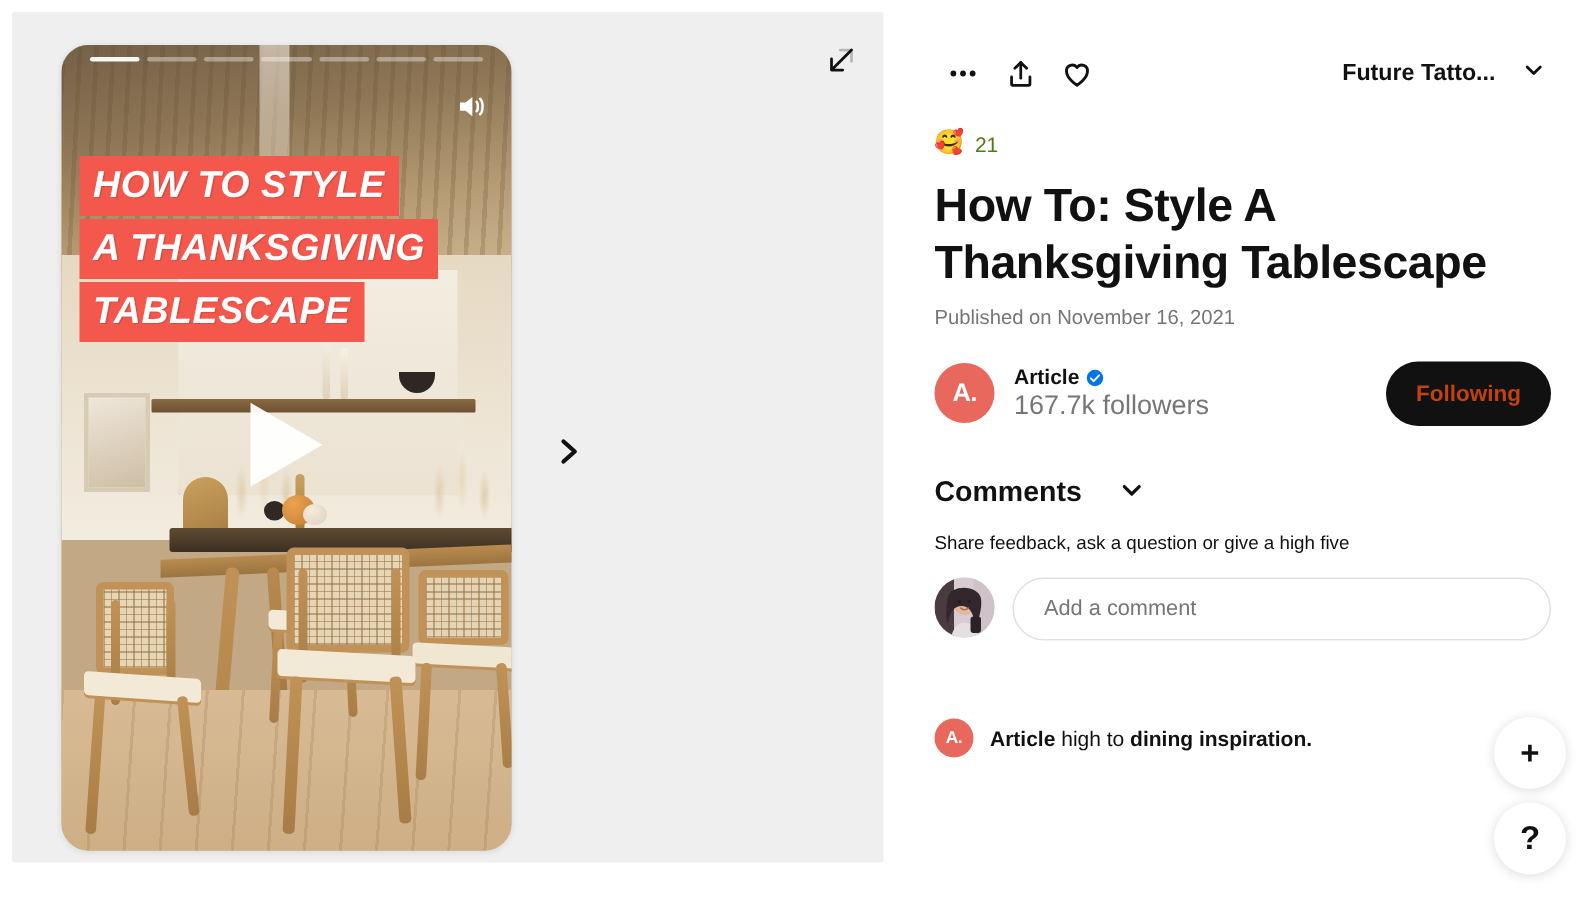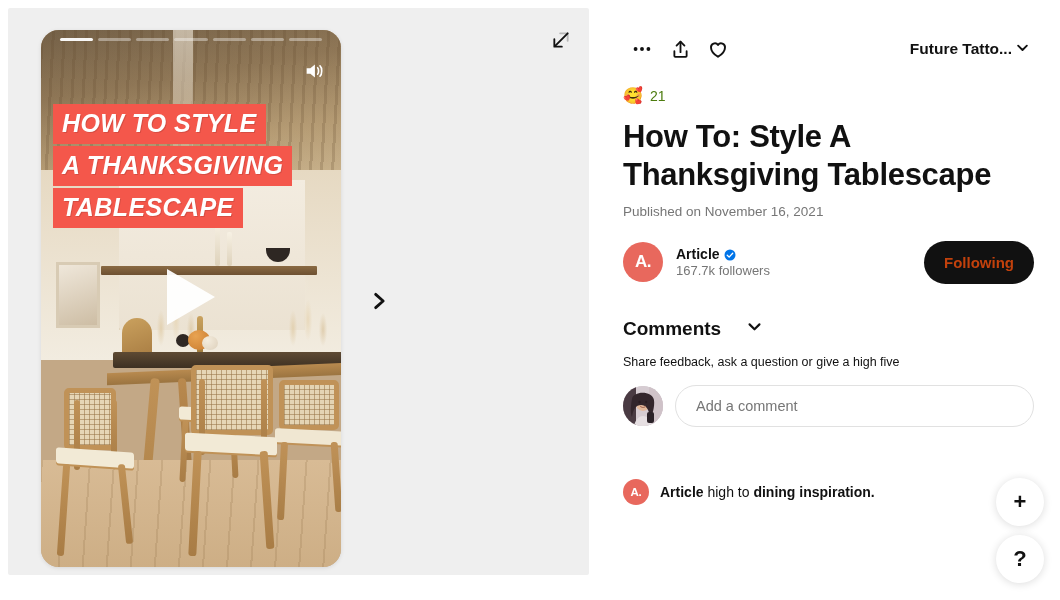--- a/index.html
+++ b/index.html
@@ -226,21 +226,21 @@
     padding:26px 26px 0 26px;
   }
   .top-actions { display:flex; align-items:center; height:46px; }
   .icon-btn {
     width:38px; height:38px; border-radius:50%;
     display:flex; align-items:center; justify-content:center;
     cursor:pointer; background:transparent; border:none;
   }
   .spacer { flex:1; }
   .board-select {
-    display:flex; align-items:center; gap:3px;
+    display:flex; align-items:center; gap:18px;
     font-size:15.5px; font-weight:bold; color:#111;
     cursor:pointer; padding:6px 4px; border-radius:18px; background:none; border:none;
     font-family:"Liberation Sans", sans-serif;
   }
   .save-btn {
     margin-left:12px;
     background:#e60023; color:#fff;
     font-size:15px; font-weight:bold;
     border:none; border-radius:24px;
     padding:13px 22px; cursor:pointer;
@@ -266,38 +266,38 @@
     display:flex; align-items:center; justify-content:center;
     font-size:17px; font-weight:bold; letter-spacing:-.5px;
     flex:0 0 40px;
   }
   .creator-info { margin-left:13px; }
   .creator-name {
     font-size:14px; font-weight:bold; color:#111;
     display:flex; align-items:center; gap:4px;
   }
   .verified { width:12px; height:12px; display:inline-block; }
-  .creator-followers { font-size:13px; color:#767676; margin-top:1px; }
+  .creator-followers { font-size:18px; color:#767676; margin-top:1px; }
   .following-btn {
     margin-left:auto;
     background:#111; color:#c2410c;
     font-size:15px; font-weight:bold;
     border:none; border-radius:24px;
     padding:13px 20px; cursor:pointer;
     font-family:"Liberation Sans", sans-serif;
   }
 
   .comments-head {
     display:flex; align-items:center; gap:25px;
     margin-top:34px; cursor:pointer;
   }
   .comments-title { font-size:19px; font-weight:bold; color:#111; }
   .comments-hint { margin-top:15px; font-size:12.5px; color:#111; }
 
-  .comment-row { display:flex; align-items:center; gap:12px; margin-top:16px; }
+  .comment-row { display:flex; align-items:flex-start; gap:12px; margin-top:16px; }
   .avatar-user {
     width:40px; height:40px; border-radius:50%; flex:0 0 40px;
     overflow:hidden; background:#cfc6cb; position:relative;
   }
   .comment-input {
     flex:1; height:42px;
     border:1px solid #e1e1e1; border-radius:22px;
     padding:0 20px; font-size:14.5px; color:#111;
     outline:none; background:#fff;
     font-family:"Liberation Sans", sans-serif;

